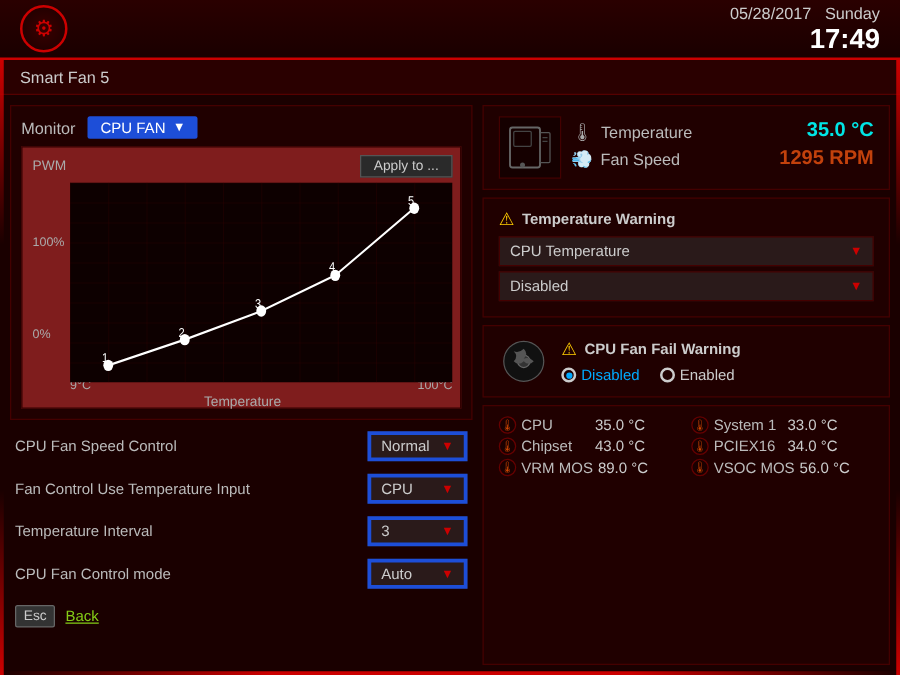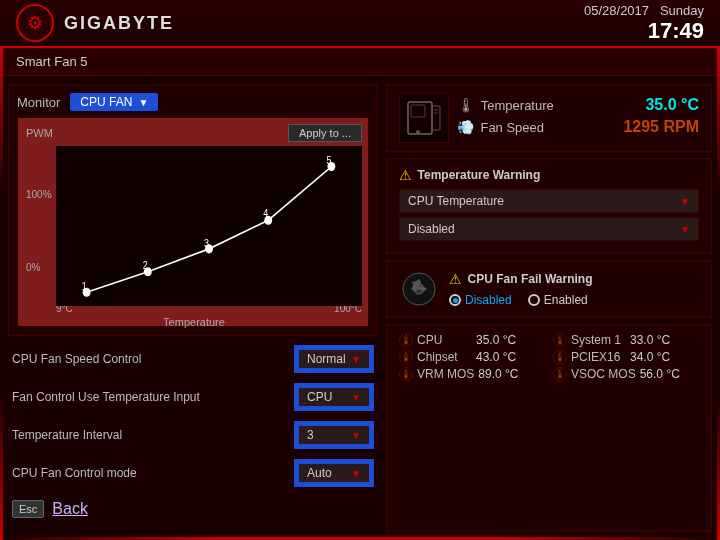--- a/index.html
+++ b/index.html
@@ -196,21 +196,21 @@
     }
     .setting-label {
       color: #bbb;
       font-size: 12px;
     }
     .setting-value {
       display: flex;
       align-items: center;
       gap: 4px;
       background: #2a1a1a;
-      border: 5px solid #1d4ed8;
+      border: 3px solid #1d4ed8;
       padding: 2px 8px;
       min-width: 80px;
       justify-content: space-between;
       font-size: 12px;
       color: #ccc;
     }
     .setting-value .arrow {
       color: #cc0000;
       font-size: 10px;
     }
@@ -224,22 +224,22 @@
     }
     .esc-key {
       background: #333;
       border: 1px solid #666;
       color: #ccc;
       font-size: 11px;
       padding: 2px 6px;
       border-radius: 2px;
     }
     .back-label {
-      color: #c4b5fd;
-      font-size: 16px;
+      color: #84cc16;
+      font-size: 12px;
       text-decoration: underline;
     }
 
     
     .right-panel {
       flex: 1;
       display: flex;
       flex-direction: column;
       gap: 6px;
     }
@@ -423,21 +423,20 @@
       width: 3px;
       background: linear-gradient(to bottom, #cc0000, transparent 30%, transparent 70%, #cc0000);
     }
   </style>
 </head>
 <body>
 
 <div class="header">
   <div class="header-left">
     <div class="gear-circle">⚙</div>
-    <span style="color:#ddd;font-size:18px;font-weight:bold;letter-spacing:2px;">GIGABYTE</span>
   </div>
   <div class="header-datetime">
     <div>
       <span>05/28/2017</span>
       &nbsp;
       <span>Sunday</span>
     </div>
     <div class="header-time">17:49</div>
   </div>
 </div>

